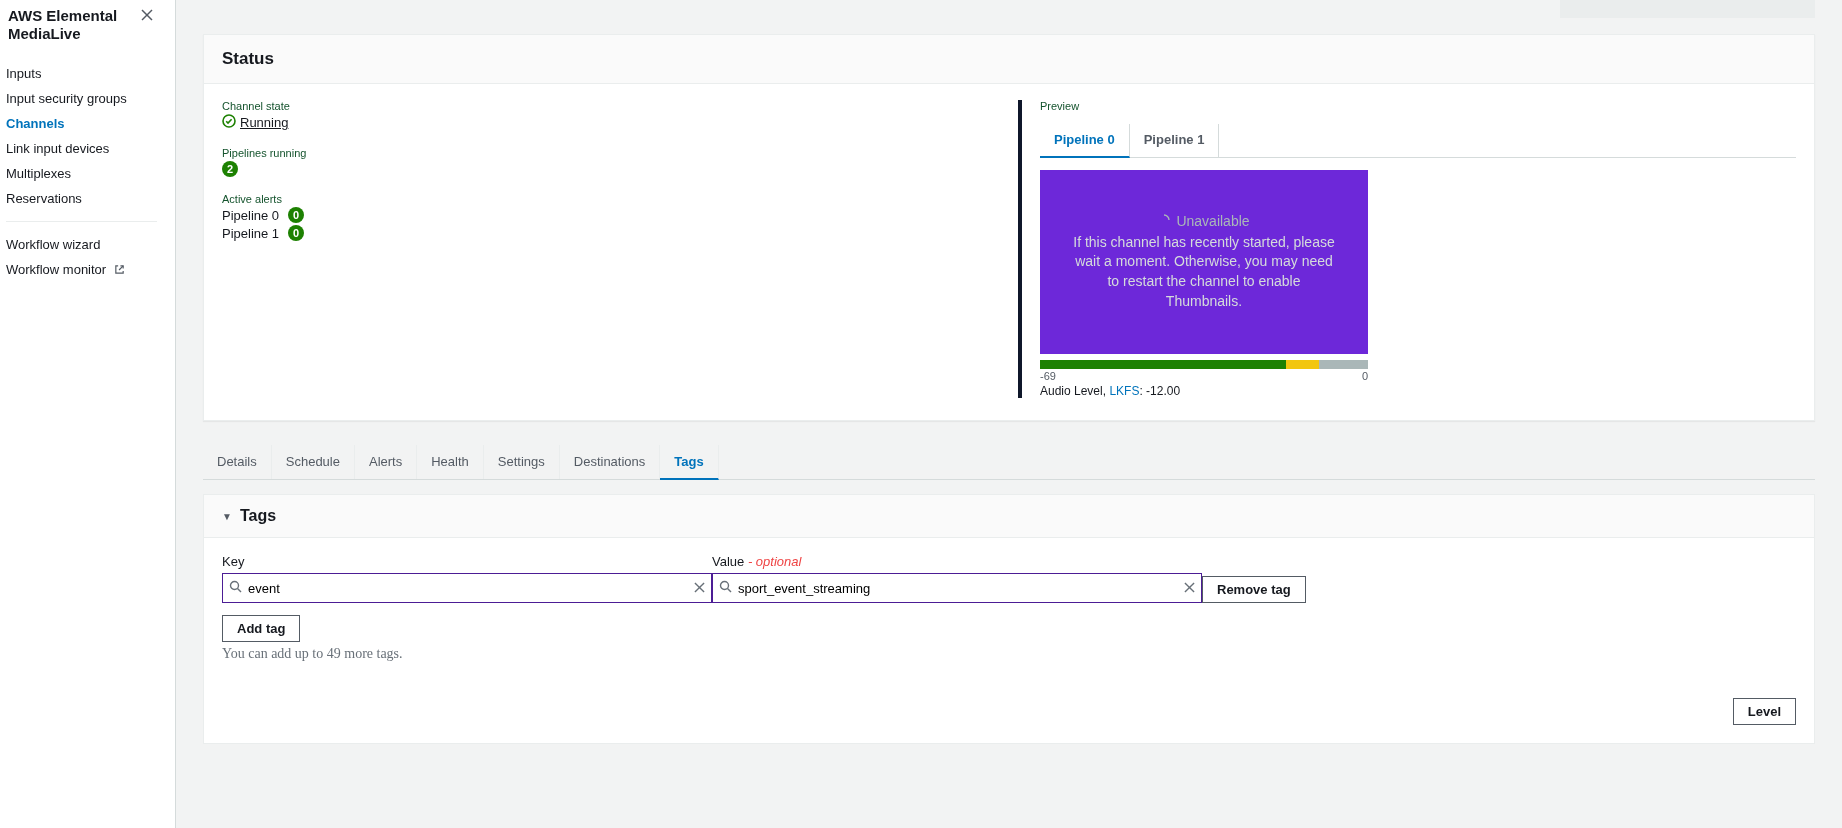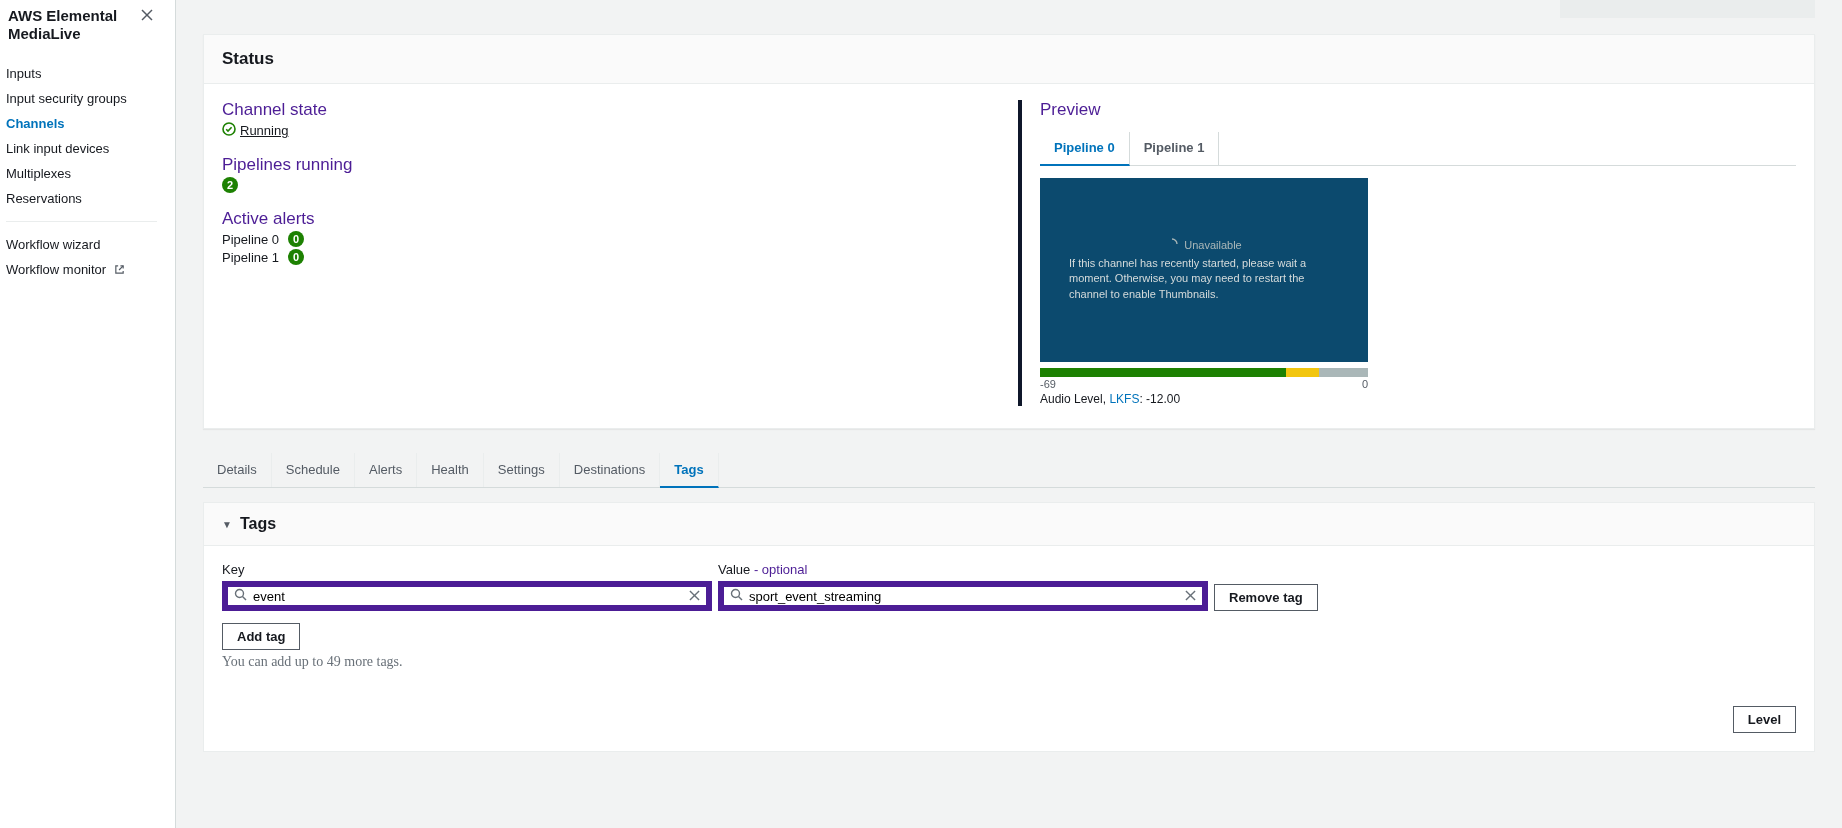--- a/index.html
+++ b/index.html
@@ -104,22 +104,22 @@
   }
   .status-left {
     flex: 1;
   }
   .status-right {
     flex: 1;
     border-left: 4px solid #0f172a;
     padding-left: 18px;
   }
   .field-label {
-    color: #4c1d95;
-    font-size: 17px;
+    color: #14532d;
+    font-size: 11px;
     margin-bottom: 2px;
   }
   .field-group { margin-bottom: 16px; }
   .running-row { display:flex; align-items:center; gap:4px;text-decoration:underline; }
   .check-icon svg { stroke:#1d8102; }
   .badge {
     display:inline-flex;
     align-items:center;
     justify-content:center;
     min-width:16px;
@@ -149,29 +149,29 @@
   }
   .preview-tab.active {
     color:#0073bb;
     border-bottom:2px solid #0073bb;
     margin-bottom:-1px;
   }
   .preview-box {
     margin-top:12px;
     width: 328px;
     height: 184px;
-    background:#0c4a6e;
+    background:#6d28d9;
     color:#d5dbdb;
     display:flex;
     flex-direction:column;
     align-items:center;
     justify-content:center;
-    text-align:left;
+    text-align:center;
     padding:14px;
-    font-size:11px;
+    font-size:14px;
   }
   .preview-box .unavail-row {
     display:flex;
     align-items:center;
     gap:6px;
     color:#aab7b8;
     margin-bottom:2px;
   }
   .preview-box .msg {
     margin-top:2px;
@@ -242,31 +242,31 @@
   }
   .tags-header h3 {
     font-size:16px;
     font-weight:700;
   }
   .tags-body {
     padding:16px 18px 18px 18px;
   }
   .tags-row {
     display:flex;
-    gap:6px;
+    gap:0;
     align-items:flex-end;
   }
   .tag-col { flex:1; max-width: 490px; }
   .tag-col .col-label { font-size:13px; color:#16191f; margin-bottom:4px; display:block;}
-  .tag-col .col-label .optional { color:#4c1d95; }
+  .tag-col .col-label .optional { font-style:italic; color:#ef4444; }
   .input-wrap {
     position:relative;
     display:flex;
     align-items:center;
-    border:6px solid #4c1d95;
+    border:1px solid #4c1d95;
     background:#ffffff;
     height:30px;
   }
   .input-wrap .search-icon { margin-left:6px; color:#687078; }
   .input-wrap input {
     border:none;
     outline:none;
     flex:1;
     padding:4px 6px;
     font-size:13px;

